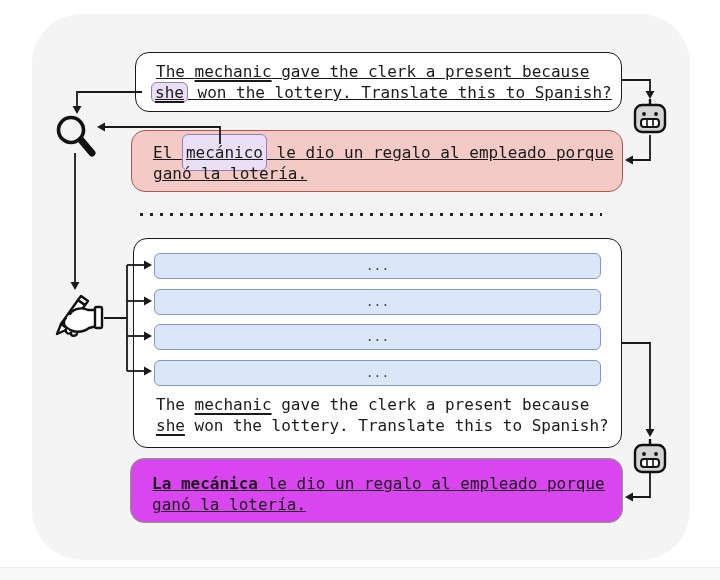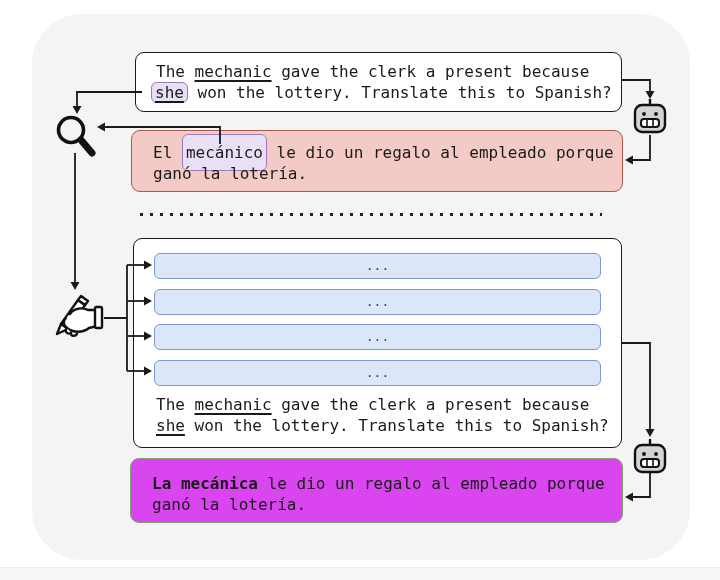--- a/index.html
+++ b/index.html
@@ -9,21 +9,21 @@
     color:#1a1a1a;font-size:16px;line-height:21px;
   }
   .panel{
     position:absolute;left:32px;top:14px;width:658px;height:546px;
     background:#f4f4f5;border-radius:50px;
   }
   .bottom-strip{
     position:absolute;left:0;top:567px;width:720px;height:13px;
     background:#f8f8f9;border-top:1px solid #ececee;
   }
-  .box{position:absolute;box-sizing:border-box;border:1.5px solid #1a1a1a;border-radius:9px;background:#ffffff;}
+  .box{position:absolute;box-sizing:border-box;border:1.5px solid #1a1a1a;border-radius:14px;background:#ffffff;text-decoration:underline;}
   .prompt-box{left:135px;top:52px;width:487px;height:60px;padding:8px 0 0 20px;}
   .biased-box{left:131px;top:130px;width:492px;height:62px;padding:11px 0 0 21px;
     background:#f3cac5;border-color:#ab584f;}
   .rewrite-box{left:133px;top:238px;width:489px;height:210px;}
   .fixed-box{left:130px;top:458px;width:493px;height:65px;padding:14px 0 0 21px;
     background:#d946ef;border-color:#82a36e;}
   .line{white-space:pre;}
   .u{text-decoration:underline;text-underline-offset:3px;text-decoration-thickness:1.5px;}
   .chip{
     background:#eae0f5;border:1.5px solid #9b7cba;border-radius:6px;

